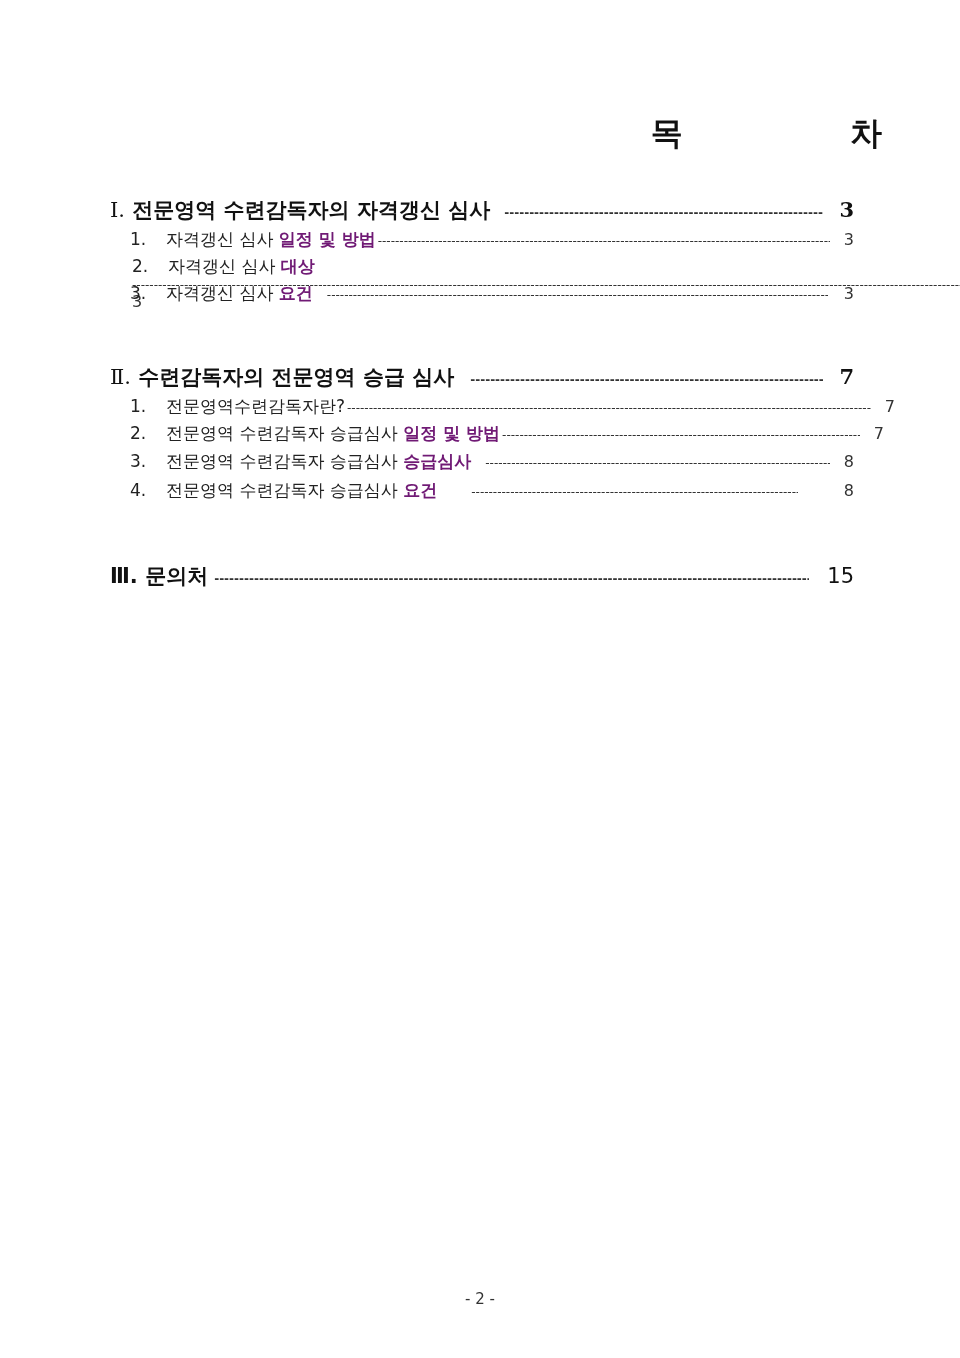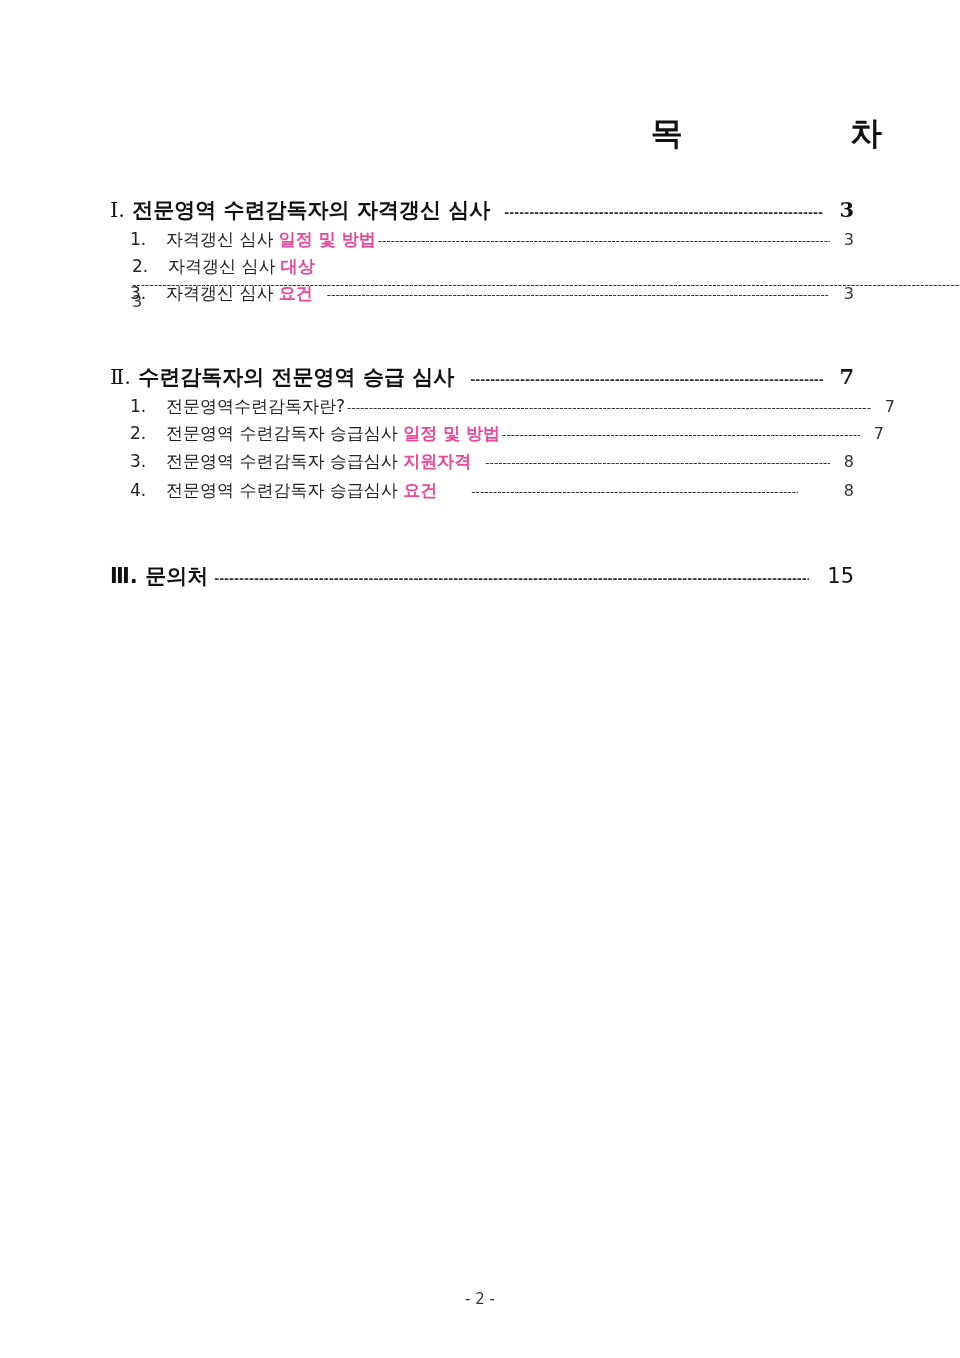--- a/index.html
+++ b/index.html
@@ -11,21 +11,21 @@
     .row .lbl { flex: 0 0 auto; }
     .row .dots { flex: 1 1 auto; overflow: hidden; color: #333; margin: 0 8px 0 6px;
       font-size: 12px; letter-spacing: 0px; }
     .row .dots::before { content: "------------------------------------------------------------------------------------------------------------------------------------------------------------------------------------------------------------------------"; }
     .row .pg { flex: 0 0 auto; text-align: right; }
     .sec { font-size: 21px; font-weight: bold; }
     .sec .num { font-family: "DejaVu Serif", serif; font-weight: normal; }
     .sec .pg { font-family: "DejaVu Serif", serif; font-size: 21px; }
     .sub { font-size: 17px; color: #222; }
     .sub .n { display: inline-block; width: 36px; }
-    .sub b { font-weight: bold; color: #ec4899; }
+    .sub b { font-weight: bold; color: #701a75; }
     .sub .pg { font-size: 16px; color: #333; }
     .footer { position: absolute; top: 1290px; left: 0; width: 960px; text-align: center; font-size: 15px; color: #333; }
     .sec3 .lbl { font-family: "DejaVu Sans", sans-serif; font-weight: bold; font-size: 21px; text-align: center; }
     .sec3 .pg { font-family: "DejaVu Sans", sans-serif; font-weight: normal; font-size: 21px; }
   </style>
 </head>
 <body>
 
 <div class="title">목 차</div>
 
@@ -59,21 +59,21 @@
   <span class="lbl"><span class="n">1.</span><span>전문영역수련감독자란?</span><b></b></span>
   <span class="dots" style="margin-left:2px;margin-right:14px;"></span>
   <span class="pg">7</span>
 </div>
 <div class="row sub" style="top:422px; padding:0 92px 0 114px; box-sizing:border-box;">
   <span class="lbl"><span class="n">2.</span><span>전문영역 수련감독자 승급심사 </span><b>일정 및 방법</b></span>
   <span class="dots" style="margin-left:2px;margin-right:14px;"></span>
   <span class="pg">7</span>
 </div>
 <div class="row sub" style="top:450px; padding:0 122px 0 114px; box-sizing:border-box;">
-  <span class="lbl"><span class="n">3.</span><span>전문영역 수련감독자 승급심사 </span><b>지원자격</b></span>
+  <span class="lbl"><span class="n">3.</span><span>전문영역 수련감독자 승급심사 </span><b>승급심사</b></span>
   <span class="dots" style="margin-left:14px;margin-right:14px;"></span>
   <span class="pg">8</span>
 </div>
 <div class="row sub" style="top:479px; padding:0 122px 0 114px; box-sizing:border-box;gap:32px;">
   <span class="lbl"><span class="n">4.</span><span>전문영역 수련감독자 승급심사 </span><b>요건</b></span>
   <span class="dots" style="margin-left:2px;margin-right:14px;"></span>
   <span class="pg">8</span>
 </div>
 
 <div class="row sec sec3" style="top:562px; padding:0 122px 0 94px; box-sizing:border-box;">

